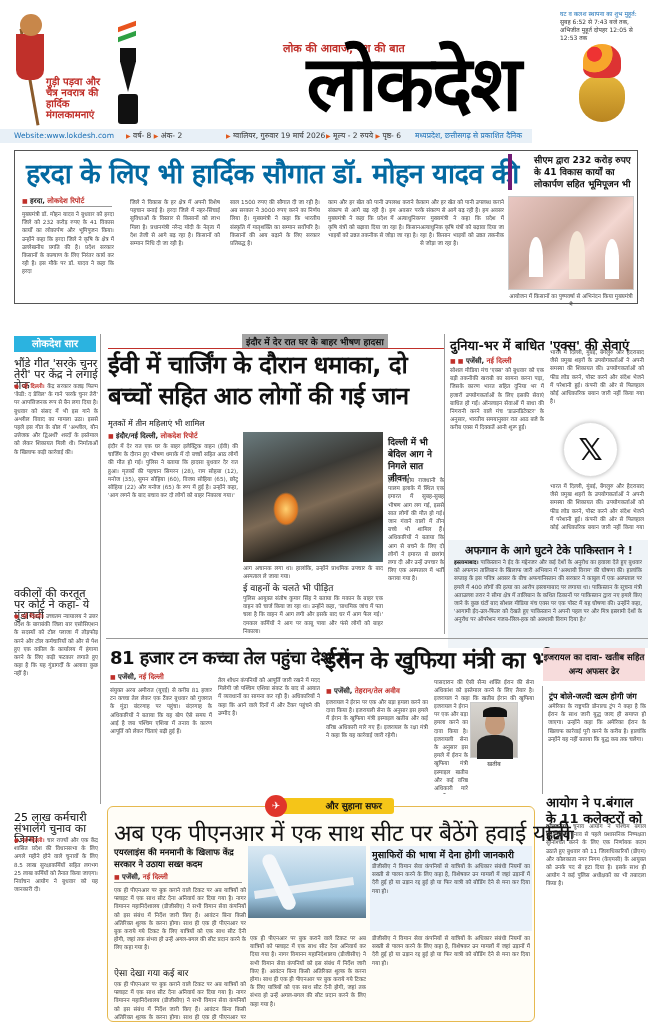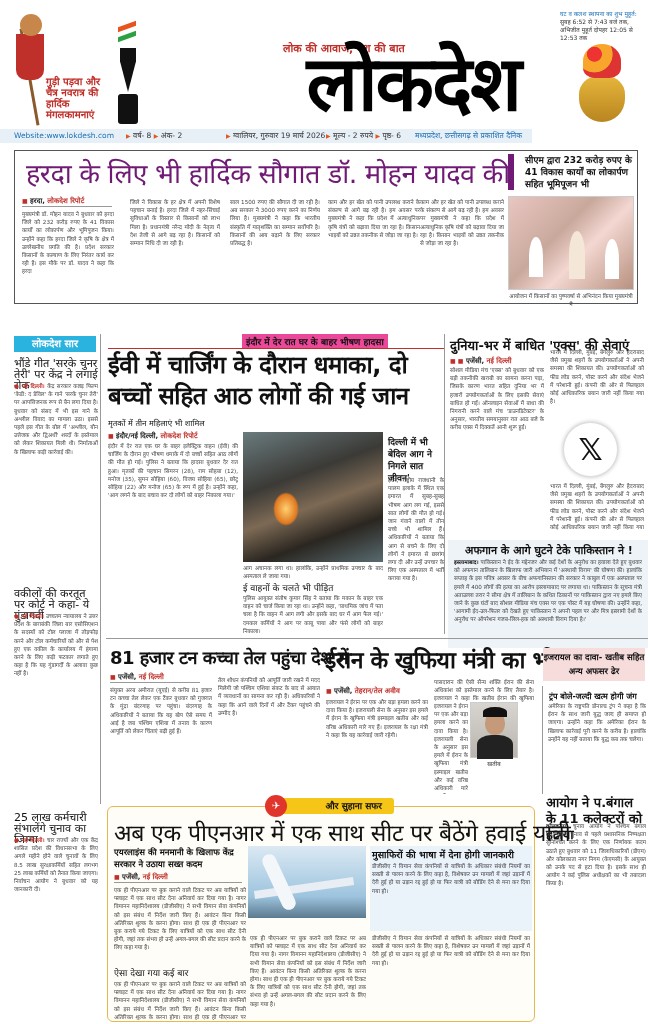--- a/index.html
+++ b/index.html
@@ -22,34 +22,34 @@
 .muhurat .hl{color:#1a6fb5}
 .kalash{left:575px;top:44px;width:54px;height:82px}
 .kalash .flw{position:absolute;left:8px;top:0;width:38px;height:34px;border-radius:50% 50% 30% 30%;background:radial-gradient(circle at 30% 30%,#e33 0 20%,#f7a62b 22% 50%,#d33 52%)}
 .kalash .pot{position:absolute;left:4px;top:32px;width:46px;height:46px;border-radius:40% 40% 50% 50%;background:linear-gradient(#e5b63b,#b98520)}
 .infobar{left:0;top:129px;width:532px;height:14px;background:#e8f0f7;font-size:7.5px;line-height:14px;color:#333;display:flex;align-items:center;gap:0}
 .infobar span{position:absolute}
 .infobar .web{left:14px;color:#1a6fb5}
 .infobar .blue{color:#1a6fb5}
 .infobar .arr{color:#e05a1e;font-size:6px}
 .topbox{left:14px;top:150px;width:624px;height:154px;border:1px solid #555}
-.tophead{left:26px;top:154px;font-size:27px;font-weight:normal;color:#701a75;letter-spacing:-0.5px;white-space:nowrap}
-.topsub{left:508px;top:154px;width:128px;font-size:9px;line-height:12px;font-weight:bold;color:#111;border-left:6px solid #701a75;padding-left:11px}
+.tophead{left:26px;top:154px;font-size:27px;font-weight:bold;color:#0369a1;letter-spacing:-0.5px;white-space:nowrap}
+.topsub{left:508px;top:154px;width:128px;font-size:9px;line-height:12px;font-weight:bold;color:#111;border-left:4px solid #701a75;padding-left:22px}
 .byline{font-size:7px;font-weight:bold;color:#222}
 .byline .r{color:#c0302a}
 .byline .dot{color:#c0302a;font-size:6px}
 .col{font-size:5.6px;line-height:8.2px;color:#444;text-align:justify;overflow:hidden}
 .photo1{left:508px;top:196px;width:126px;height:94px;background:linear-gradient(135deg,#e9c7c2,#c9a89c 40%,#f3d7d1 60%,#b8917f);border:1px solid #ccc}
 .photo1 .person{position:absolute;background:#fff;border-radius:50% 50% 0 0}
 .caption1{left:508px;top:292px;width:126px;font-size:5.6px;color:#444;text-align:center}
 .sarbox{left:14px;top:336px;width:82px;height:16px;background:#2bb3e0;color:#fff;font-size:10px;font-weight:bold;text-align:center;line-height:16px}
 .vline{background:#999;width:1px}
 .hline{background:#999;height:1px}
 .sarhead{font-size:11px;font-weight:normal;line-height:11px;color:#111}
-.kicker{left:242px;top:334px;font-size:9px;font-weight:bold;color:#111;background:#ec4899;padding:1px 4px}
+.kicker{left:242px;top:334px;font-size:9px;font-weight:bold;color:#111;background:#a3a3a3;padding:1px 4px}
 .redline{background:#c0302a;height:1px}
 .mainhead{left:108px;top:350px;width:335px;font-size:24px;line-height:31px;font-weight:bold;color:#111;letter-spacing:-0.5px}
 .subhead{font-size:8px;font-weight:normal;color:#111}
 .firephoto{left:243px;top:432px;width:140px;height:130px;background:linear-gradient(160deg,#6a7b7e,#3b3a36 35%,#7d6a55 55%,#2a2620 75%,#586b70);}
 .firephoto .fire{position:absolute;left:30px;top:60px;width:26px;height:34px;border-radius:50%;background:radial-gradient(#ffd070,#e07820 60%,transparent 70%)}
 .delhihead{left:388px;top:436px;width:56px;font-size:9px;font-weight:bold;line-height:12px;color:#111}
 .xlogo{left:563px;top:422px;width:55px;height:55px;border-radius:50%;background:#fff;border:1px solid #ddd;box-shadow:0 0 4px #bbb;display:flex;align-items:center;justify-content:center;font-size:30px;font-weight:bold;color:#111}
 .bluebox{left:448px;top:540px;width:200px;height:108px;background:#eef3f7}
 .oilhead{left:110px;top:645px;width:208px;font-size:18px;font-weight:bold;color:#111;white-space:nowrap;letter-spacing:-0.5px}
 .iranhead{left:325px;top:643px;font-size:23px;font-weight:bold;color:#111;white-space:nowrap;letter-spacing:-0.5px}

